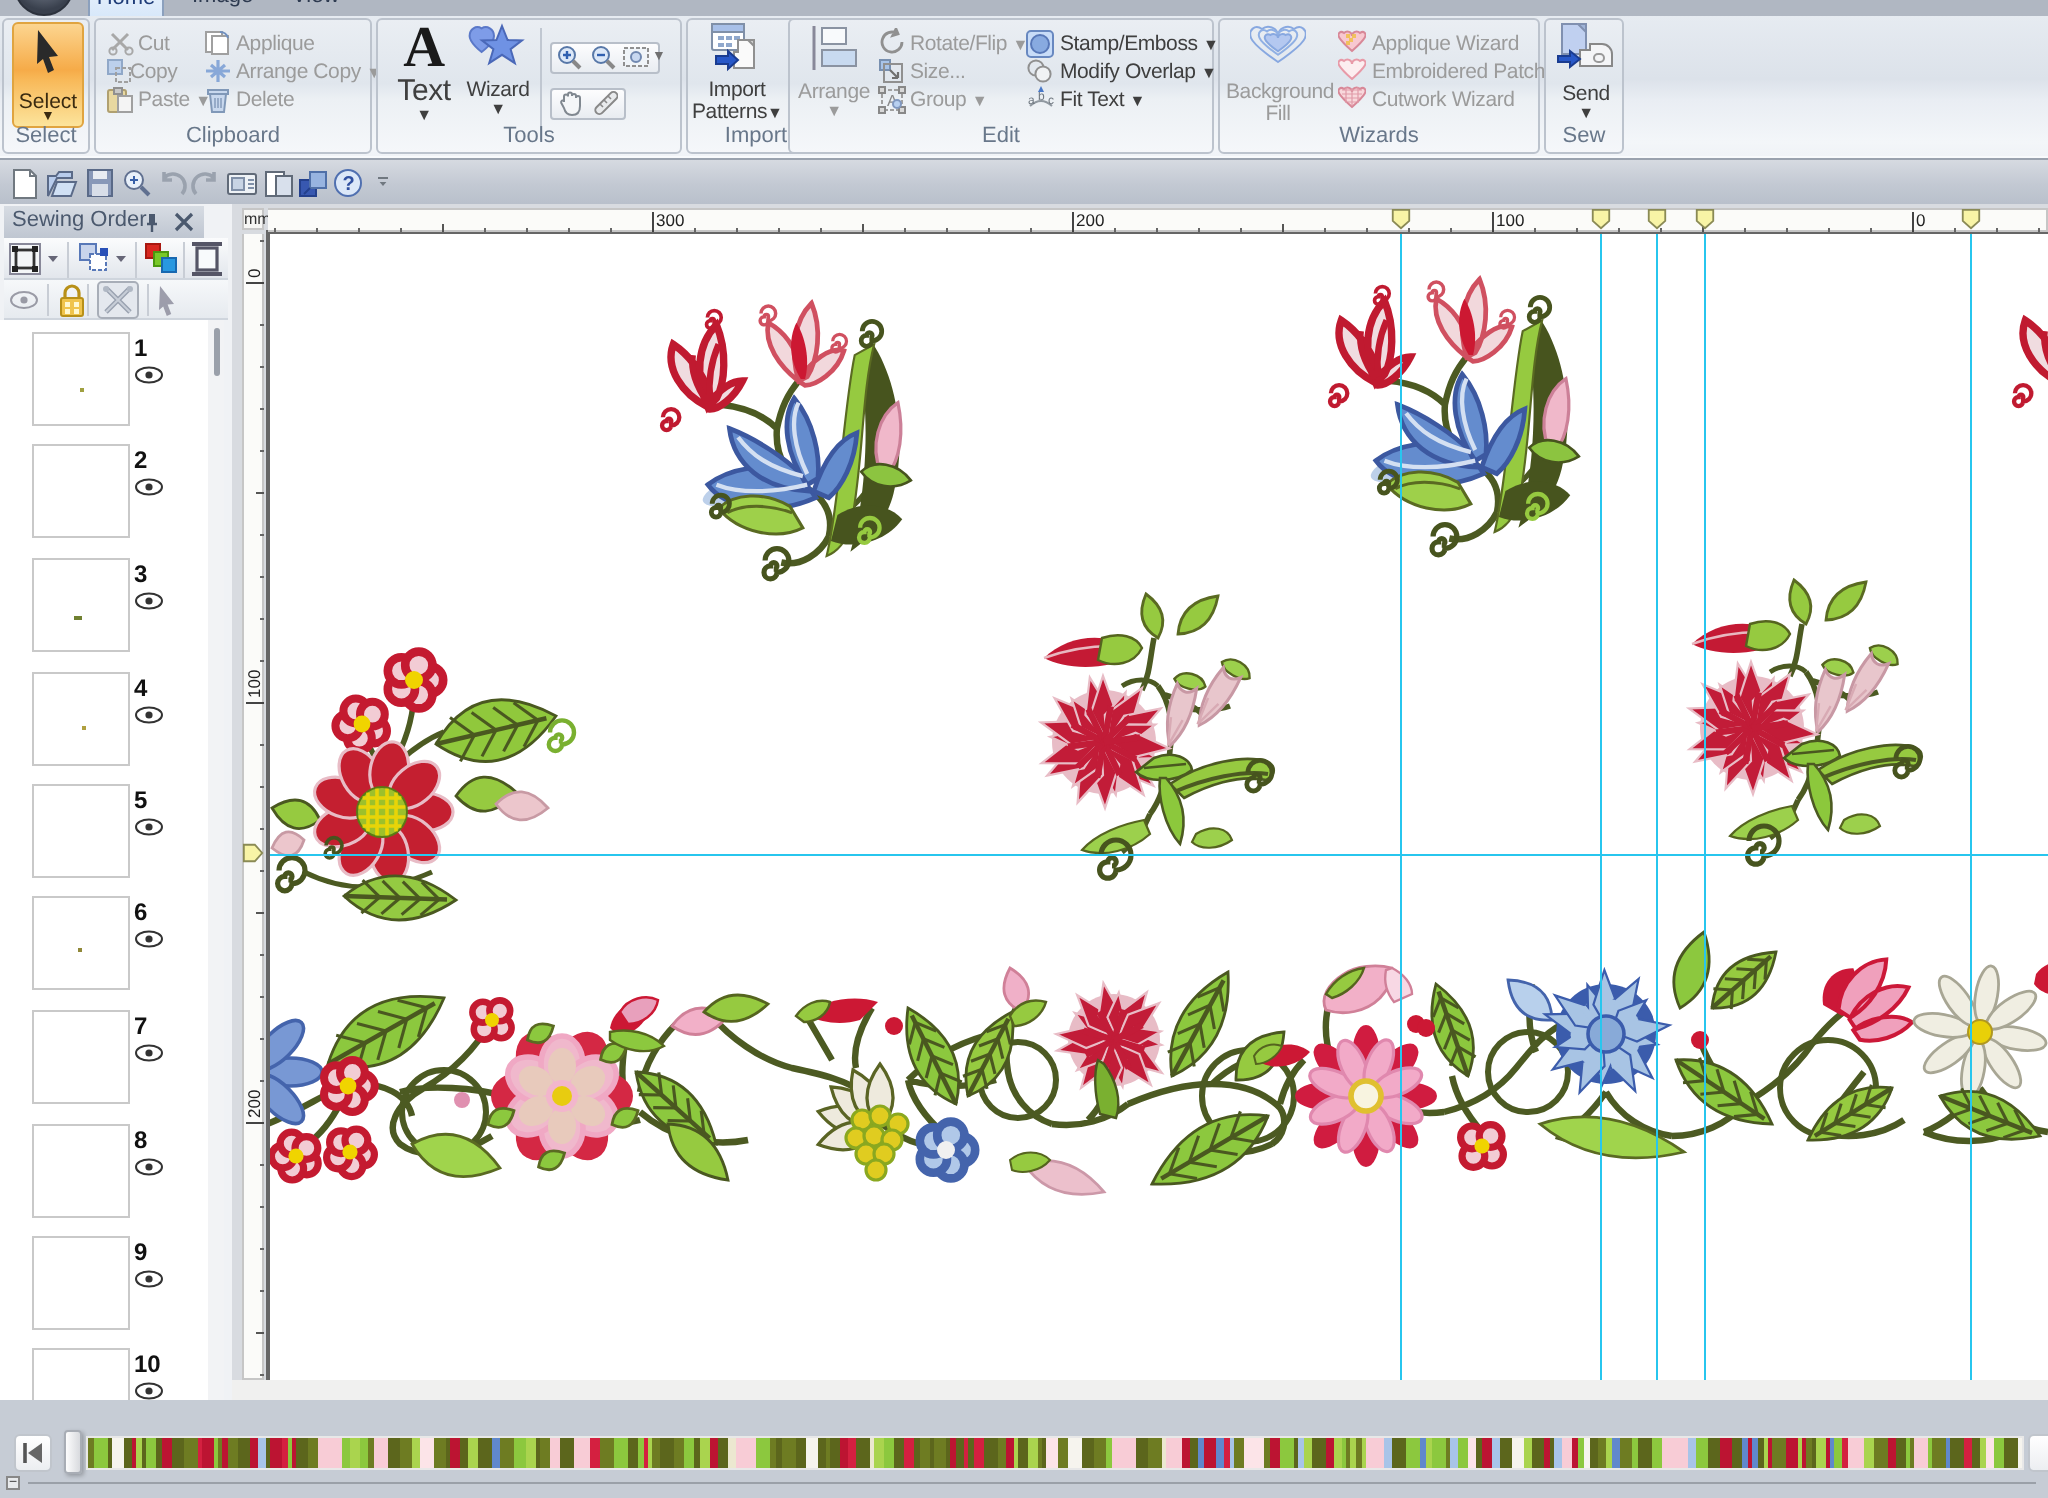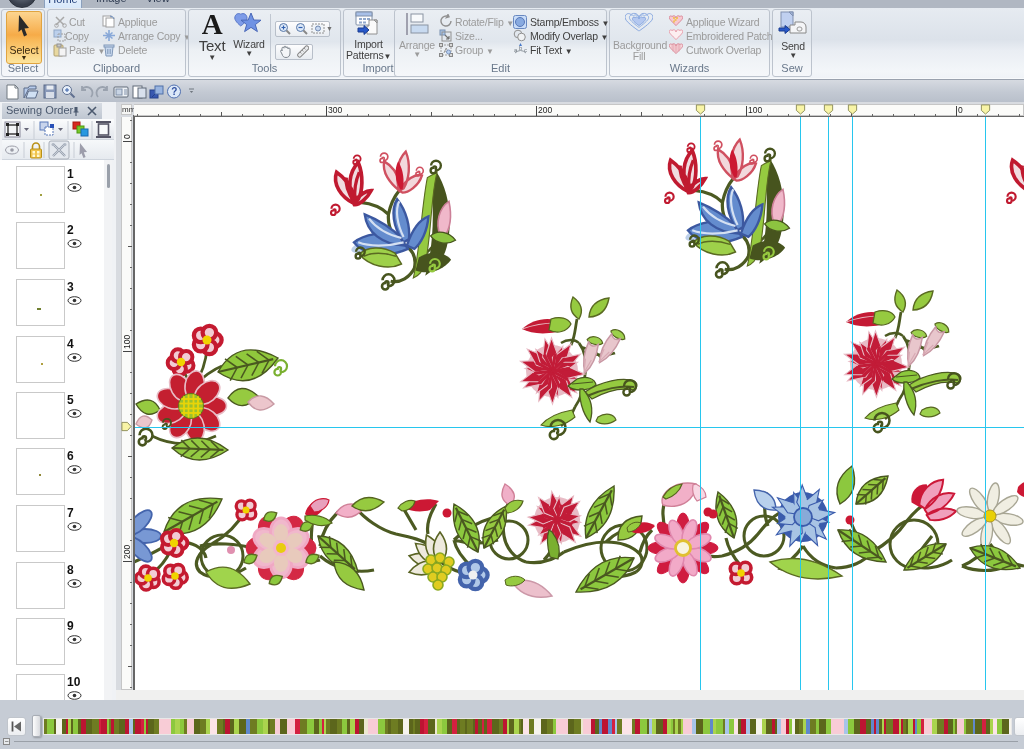--- a/index.html
+++ b/index.html
@@ -222,21 +222,21 @@
         </svg></div>
     <div class="ritem" style="left:76px; top:6px;">Applique Wizard</div>
     <div class="ritem" style="left:59px; top:18px;"><svg width="14" height="13" viewBox="0 0 14 13">
           <path d="M7 3.5 C7 1.4 4.5 0.6 3 2 C1.2 0.6 -0.5 2.2 0.6 4.2 C1.7 6.2 7 11 7 11 C7 11 12.3 6.2 13.4 4.2 C14.5 2.2 12.8 0.6 11 2 C9.5 0.6 7 1.4 7 3.5Z" fill="#fceef0" stroke="#e89aa8" transform="translate(0,0.5)"></path>
         </svg></div>
     <div class="ritem" style="left:76px; top:20px;">Embroidered Patch</div>
     <div class="ritem" style="left:59px; top:32px;"><svg width="14" height="13" viewBox="0 0 14 13">
           <path d="M7 3.5 C7 1.4 4.5 0.6 3 2 C1.2 0.6 -0.5 2.2 0.6 4.2 C1.7 6.2 7 11 7 11 C7 11 12.3 6.2 13.4 4.2 C14.5 2.2 12.8 0.6 11 2 C9.5 0.6 7 1.4 7 3.5Z" fill="#f8d8dc" stroke="#d88898" transform="translate(0,0.5)"></path>
           <path d="M2 3 h10 M2 5 h10 M3 7 h8 M5 9 h4 M4 1.5 v8 M7 2 v9 M10 1.5 v8" stroke="#e09aa8" stroke-width=".6"></path>
         </svg></div>
-    <div class="ritem" style="left:76px; top:34px;">Cutwork Overlap</div>
+    <div class="ritem" style="left:76px; top:34px;">Cutwork Wizard</div>
     <div class="rlabel">Wizards</div>
     </div>
   <div class="rgroup abs" id="gSew" style="left:772px; width:40px;">
     <div class="bigbtn en" style="left:2px; top:1px; width:36px;">
       <svg width="30" height="27" viewBox="0 0 30 27">
           <rect x="3" y="1" width="12" height="15" fill="#c0d0f0" stroke="#8090b0"></rect>
           <path d="M15 1 l-4 0 4 4z" fill="#a0b4d8" stroke="#8090b0"></path>
           <path d="M12 14 h5 v-3 h6 a5 5 0 0 1 5 5 v6 h-16 v-5z" fill="#f4f5f7" stroke="#888"></path>
           <rect x="19" y="16" width="5" height="4" rx="2" fill="none" stroke="#999"></rect>
           <path d="M1 17 h6 v-2.5 l5 4 -5 4 v-2.5 h-6z" fill="#2858c8" stroke="#1a3c90"></path>

